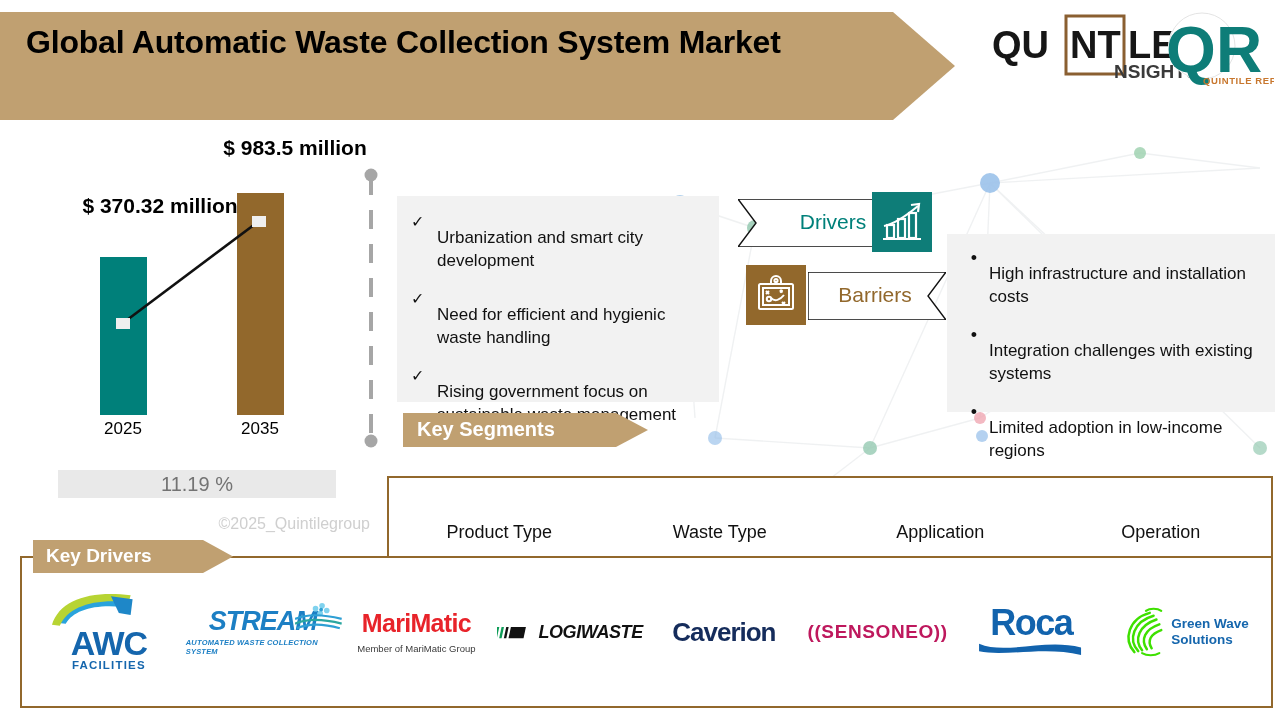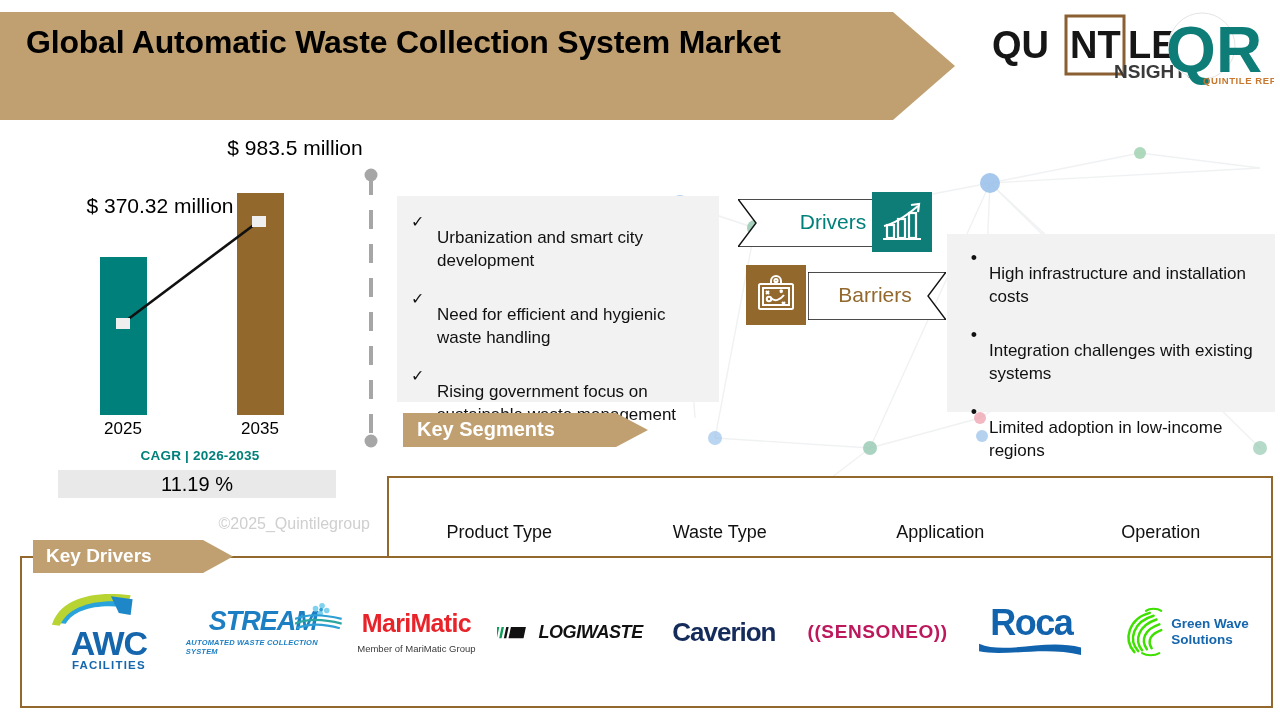--- a/index.html
+++ b/index.html
@@ -24,40 +24,40 @@
   }
   #header-title {
     position: absolute; left: 26px; top: 22px; width: 840px;
     font-size: 32px; font-weight: bold; color: #000; line-height: 1.28;
     letter-spacing: -.2px; z-index: 3;
   }
   #logo-block { position: absolute; right: 6px; top: 6px; width: 286px; height: 86px; z-index: 3; }
 
   
   #chart-area { position: absolute; left: 40px; top: 130px; width: 320px; height: 410px; z-index: 2; }
-  .bar-label { position: absolute; text-align: center; font-size: 21px; color: #000; line-height: 1.16; }
+  .bar-label { position: absolute; text-align: center; font-size: 21px; color: #000; line-height: 1.16; font-weight: bold; }
   #label-2025 { left: 18px; top: 64px; width: 204px; }
   #label-2035 { left: 155px; top: 6px; width: 200px; }
   .bar { position: absolute; bottom: 125px; }
   #bar-2025 { left: 60px; width: 47px; height: 158px; background: #00807a; }
   #bar-2035 { left: 197px; width: 47px; height: 222px; background: #92682c; }
   .bar-marker { position: absolute; width: 14px; height: 11px; background: #efefef; z-index: 4; }
   #marker-2025 { left: 76px; top: 188px; }
   #marker-2035 { left: 212px; top: 86px; }
   #trend-svg { position: absolute; left: 0; top: 0; width: 320px; height: 410px; z-index: 3; }
   .axis-year { position: absolute; top: 289px; font-size: 17px; color: #000; text-align: center; width: 90px; }
   #year-2025 { left: 38px; }
   #year-2035 { left: 175px; }
   #cagr-caption {
     position: absolute; left: 0; top: 318px; width: 320px; text-align: center;
     font-size: 13.5px; font-weight: bold; color: #00807a; letter-spacing: .2px;
   }
   #cagr-value-box {
     position: absolute; left: 18px; top: 340px; width: 278px; height: 28px;
-    background: #e9e9e9; text-align: center; font-size: 20px; color: #000000;
+    background: #e9e9e9; text-align: center; font-size: 20px; color: #737373;
     line-height: 28px;
   }
   #copyright {
     position: absolute; left: 0; top: 385px; width: 330px; text-align: right;
     font-size: 16px; color: #cfcfcf;
   }
 
   
   #divider { position: absolute; left: 363px; top: 168px; width: 16px; height: 280px; z-index: 2; }
 
@@ -227,21 +227,20 @@
     <svg id="trend-svg" viewBox="0 0 320 410">
       <line x1="83" y1="193" x2="219" y2="91" stroke="#111" stroke-width="2.6"></line>
     </svg>
 
     <div class="bar-marker" id="marker-2025"></div>
     <div class="bar-marker" id="marker-2035"></div>
 
     <div class="axis-year" id="year-2025">2025</div>
     <div class="axis-year" id="year-2035">2035</div>
 
-    <div id="cagr-caption">CAGR | 2026-2035</div>
     <div id="cagr-value-box">11.19 %</div>
     <div id="copyright">©2025_Quintilegroup</div>
   </div>
 
   <svg id="divider" viewBox="0 0 16 280">
     <circle cx="8" cy="7" r="6.5" fill="#a6a6a6"></circle>
     <line x1="8" y1="8" x2="8" y2="272" stroke="#a6a6a6" stroke-width="4" stroke-dasharray="19 15"></line>
     <circle cx="8" cy="273" r="6.5" fill="#a6a6a6"></circle>
   </svg>
 

